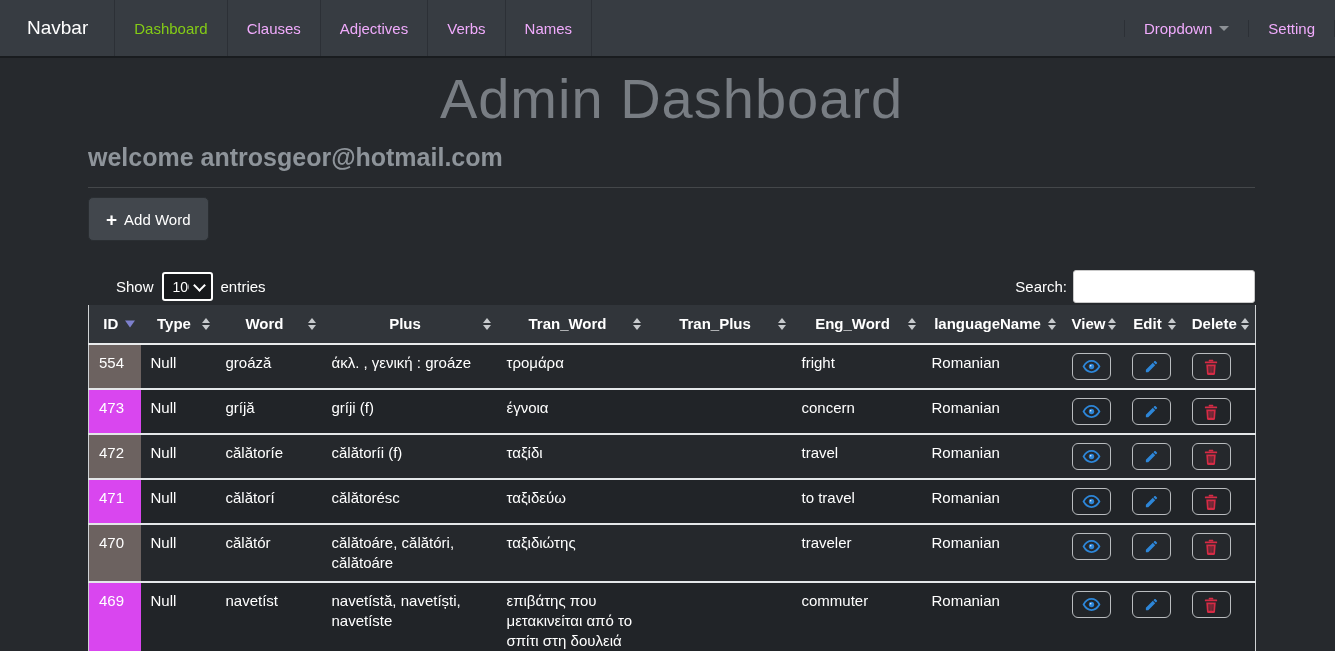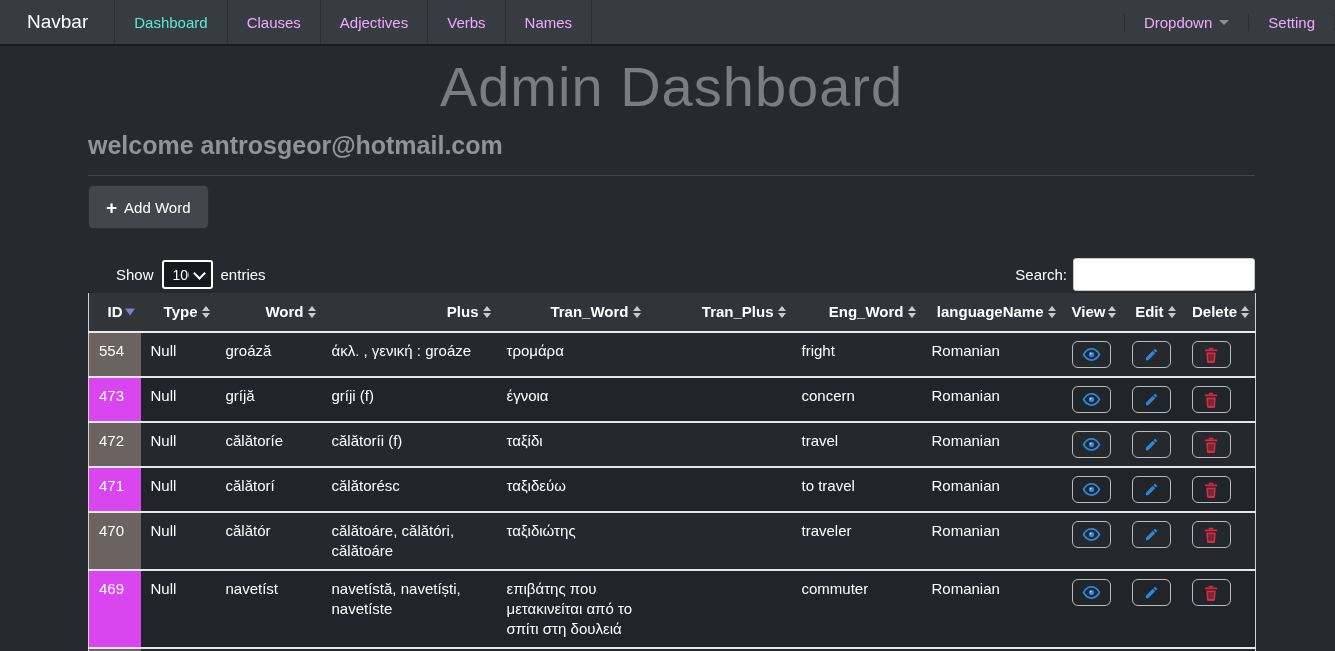--- a/index.html
+++ b/index.html
@@ -6,36 +6,36 @@
   html, body { margin: 0; padding: 0; }
   body {
     width: 1335px; height: 651px; overflow: hidden;
     background: #26292d;
     font-family: "Liberation Sans", sans-serif;
     color: #fff;
   }
 
   
   .navbar {
-    height: 46px; background: #373c42;
+    height: 58px; background: #373c42;
     border-bottom: 2px solid #191c1f;
     display: flex; align-items: stretch;
   }
   .brand {
     color: #ffffff; font-size: 19px; display: flex; align-items: center;
     padding: 0 26px 0 27px;
   }
   .nav-group { display: flex; align-items: stretch; }
   .nav-item {
     display: flex; align-items: center; padding: 0 19px;
     color: #f0abfc; font-size: 15px; cursor: pointer;
     border-left: 1px solid #2c3036;
   }
   .nav-item:last-child { border-right: 1px solid #2c3036; }
-  .nav-item.active { color: #5eead4; }
+  .nav-item.active { color: #84cc16; }
   .nav-right { margin-left: auto; display: flex; align-items: center; }
   .caret-down {
     display: inline-block; width: 0; height: 0; margin-left: 7px;
     border-left: 5px solid transparent; border-right: 5px solid transparent;
     border-top: 5px solid #8d9196;
   }
 
   
   .container { width: 1167px; margin-left: 88px; }
   .page-title {
@@ -85,21 +85,21 @@
   }
 
   
   table.word-table {
     width: 1167px; border-collapse: collapse; table-layout: fixed;
     font-size: 15px;
     border-left: 1px solid #cfd2d4; border-right: 1px solid #cfd2d4;
   }
   .word-table th {
     position: relative; background: #31353a; color: #fff;
-    font-weight: bold; text-align: right; padding: 9px 18px 9px 10px;
+    font-weight: bold; text-align: center; padding: 9px 18px 9px 10px;
     line-height: 20px; border-bottom: 2px solid #e9ebec; cursor: pointer;
     white-space: nowrap; overflow: hidden;
   }
   .word-table td {
     padding: 8px 10px; line-height: 20px; vertical-align: top;
     color: #fff; word-wrap: break-word;
   }
   .word-table tbody tr { border-top: 2px solid #e4e7e9; }
   .word-table tbody tr:first-child { border-top: none; }
   tr.stripe-light td { background: #25282c; }

